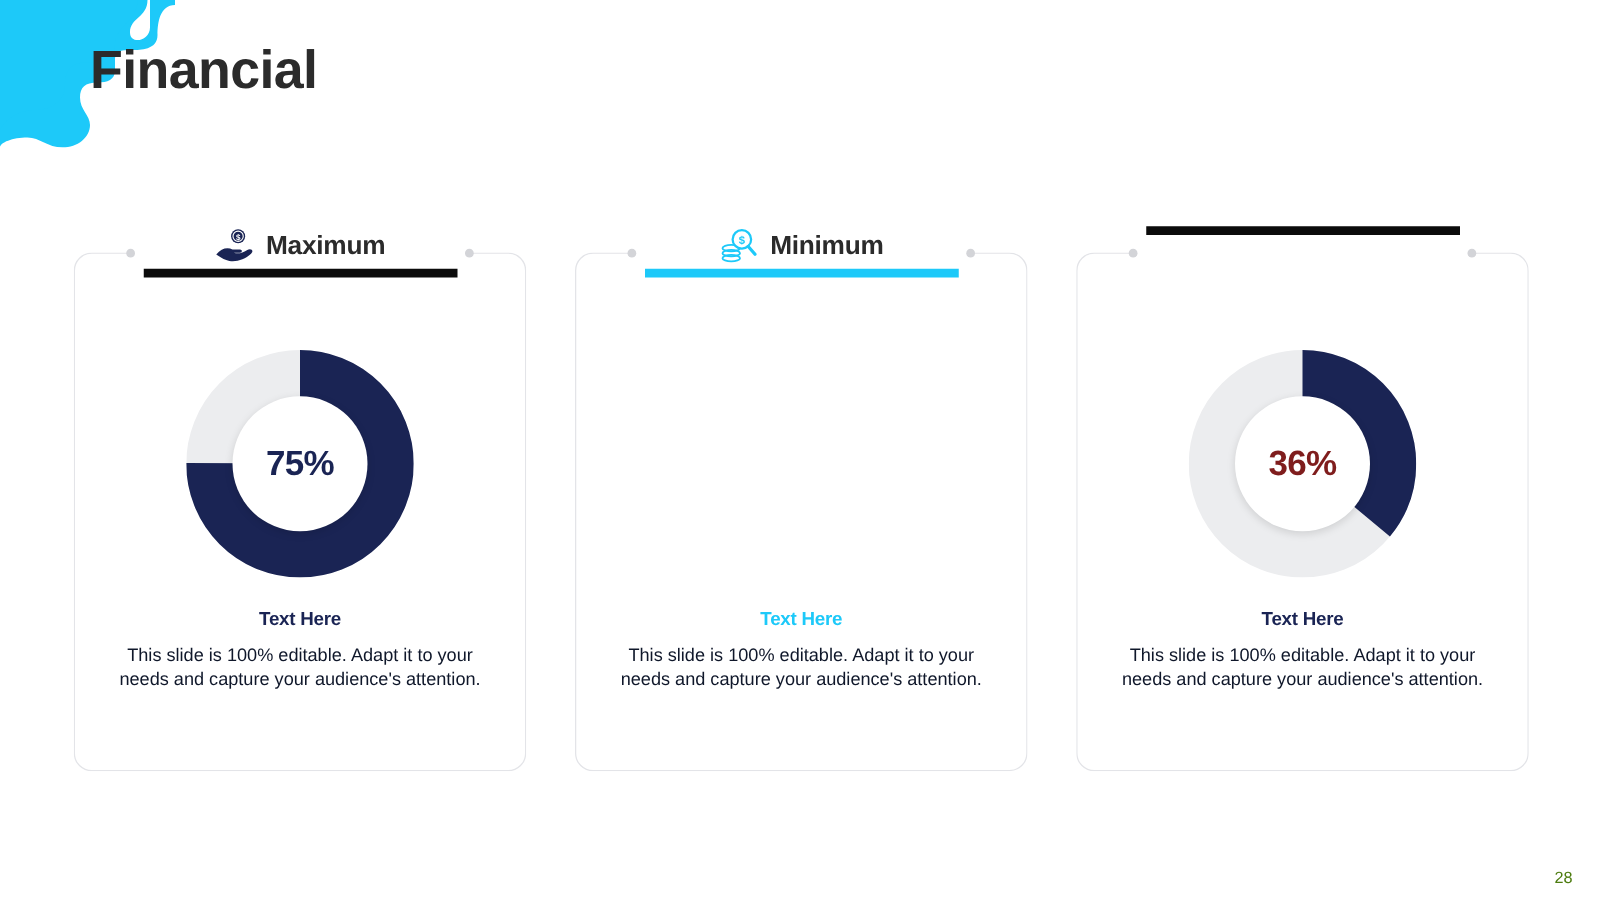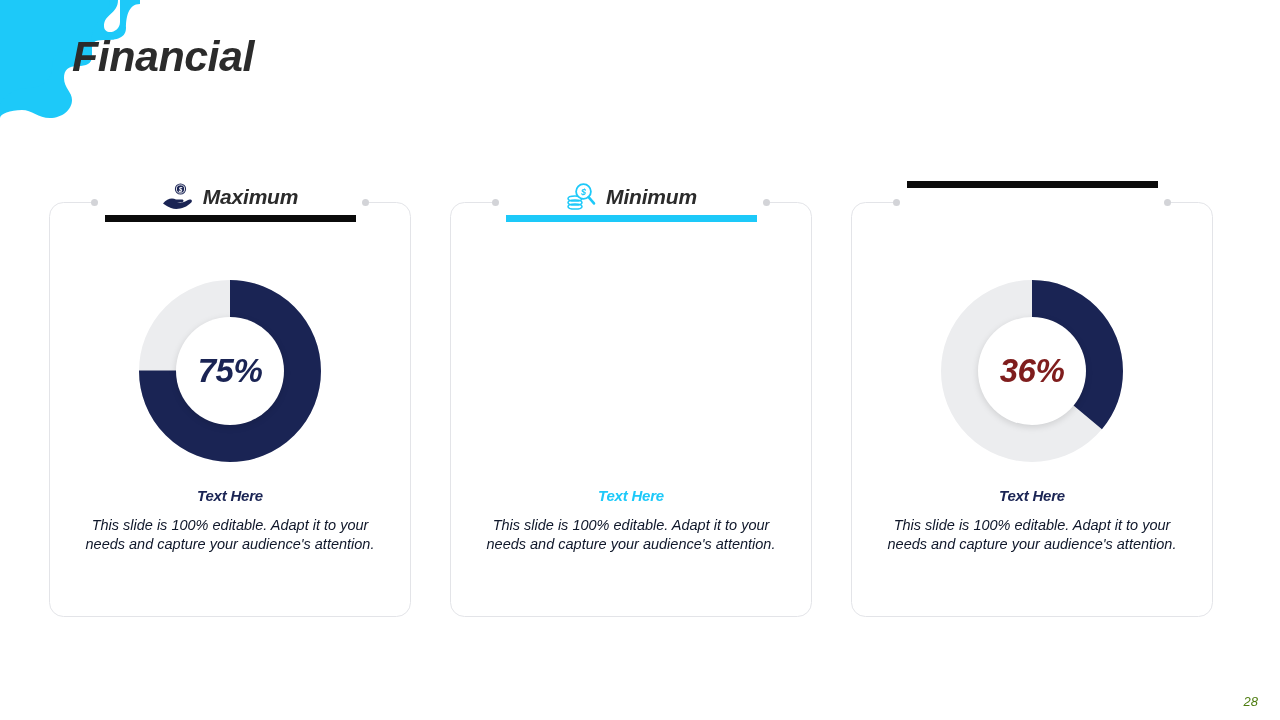--- a/index.html
+++ b/index.html
@@ -10,21 +10,20 @@
     background: #ffffff;
     font-family: "Liberation Sans", sans-serif;
     overflow: hidden;
   }
 
   .slide {
     position: relative;
     width: 1280px;
     height: 720px;
     background: #ffffff;
-    font-style: italic;
   }
 
   
   .corner-deco {
     position: absolute;
     top: 0;
     left: 0;
     width: 140px;
     height: 118px;
     pointer-events: none;
@@ -38,21 +37,21 @@
     font-size: 43px;
     font-weight: bold;
     color: #2b2b2b;
     letter-spacing: -0.5px;
     line-height: 1.1;
   }
 
   
   .cards {
     position: absolute;
-    left: 49px;
+    left: 59px;
     top: 202px;
     width: 1164px;
     height: 415px;
     display: flex;
     justify-content: space-between;
   }
 
   .card {
     position: relative;
     width: 362px;
@@ -147,21 +146,21 @@
     height: 108px;
     border-radius: 50%;
     background: #ffffff;
     box-shadow: 0 2px 7px rgba(0,0,0,0.13);
     display: flex;
     align-items: center;
     justify-content: center;
   }
 
   .donut-value {
-    font-size: 33px;
+    font-size: 28px;
     font-weight: bold;
     letter-spacing: -0.5px;
   }
 
   
   .card-body {
     position: absolute;
     top: 285px;
     left: 0;
     width: 362px;

